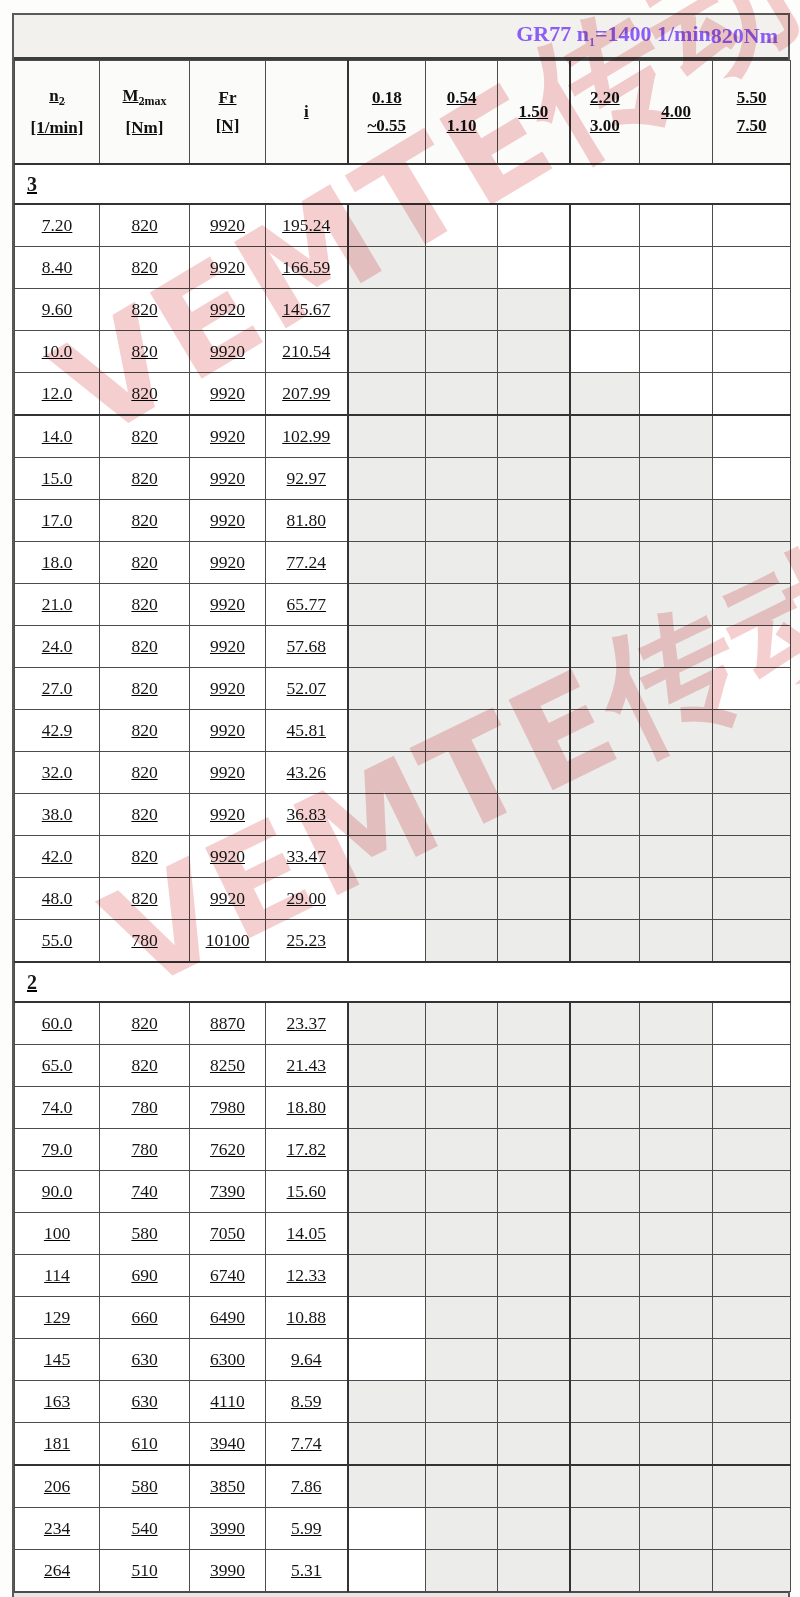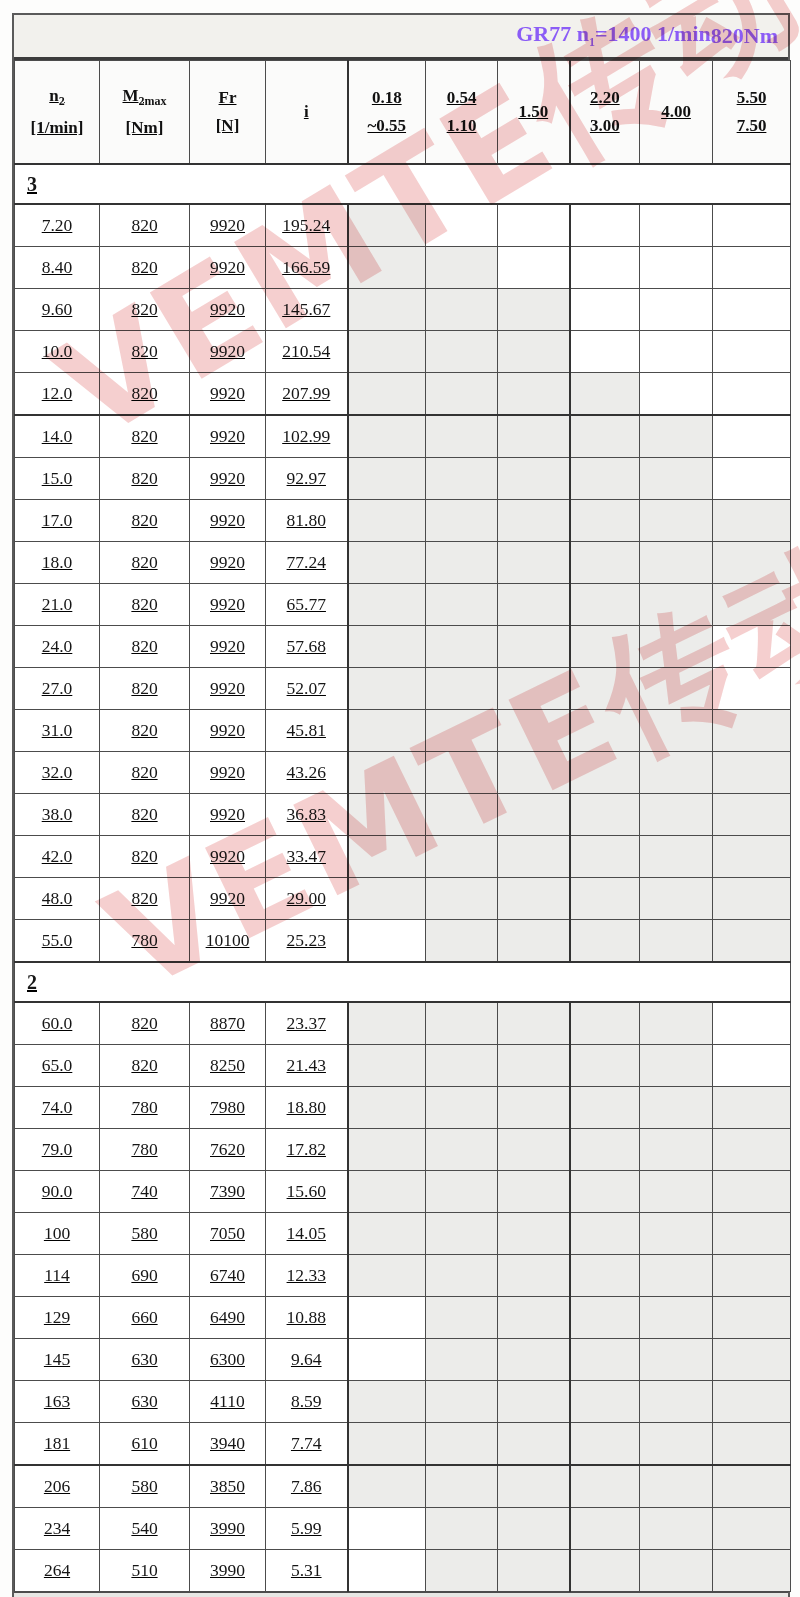--- a/index.html
+++ b/index.html
@@ -246,21 +246,21 @@
           <td>9920</td>
           <td class="thickR">52.07</td>
           <td class="shaded"></td>
           <td class="shaded"></td>
           <td class="shaded thickR"></td>
           <td class="shaded"></td>
           <td class="shaded"></td>
           <td></td>
         </tr>
         <tr>
-          <td>31.0</td>
+          <td>42.9</td>
           <td>820</td>
           <td>9920</td>
           <td class="thickR">45.81</td>
           <td class="shaded"></td>
           <td class="shaded"></td>
           <td class="shaded thickR"></td>
           <td class="shaded"></td>
           <td class="shaded"></td>
           <td class="shaded"></td>
         </tr>

